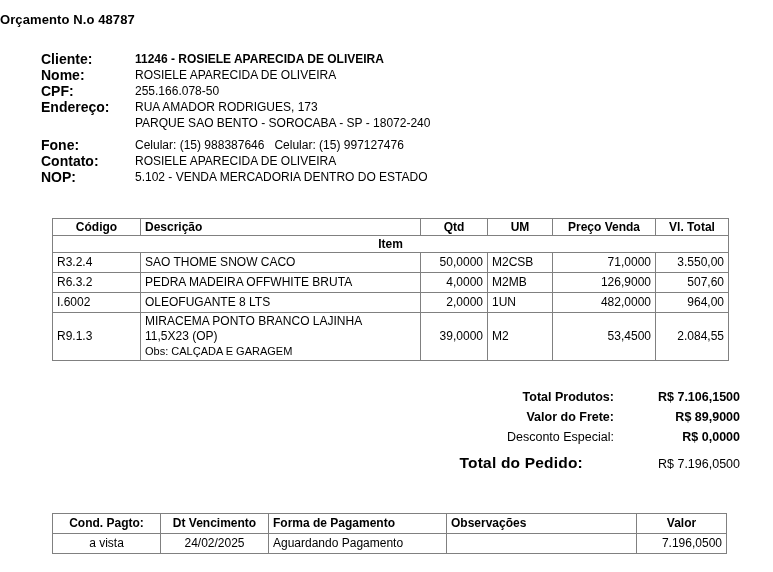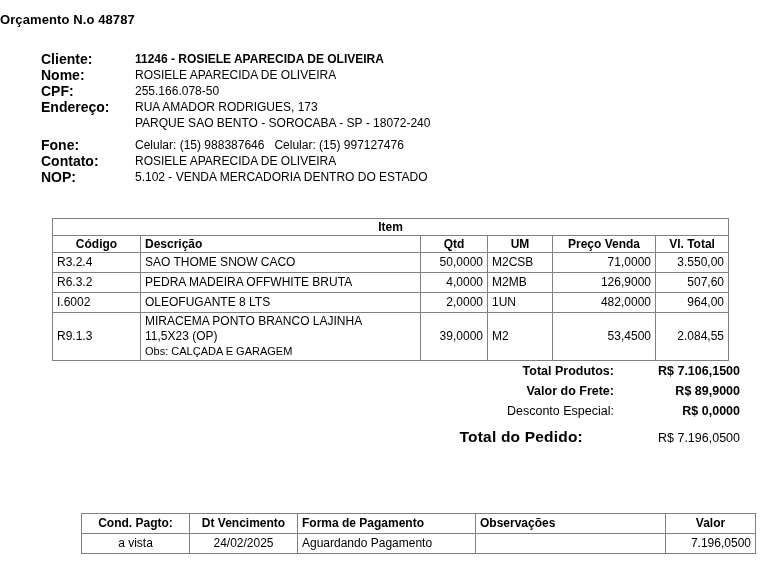--- a/index.html
+++ b/index.html
@@ -90,20 +90,21 @@
   .cell-left   { text-align: left; }
 
   .item-row td { height: 17px; line-height: 15px; }
   .item-row-tall td { height: 44px; line-height: 15px; }
 
   .desc-main { font-size: 12px; }
   .desc-obs  { font-size: 11px; }
 
   
   .totals-block {
+    margin-top: 26px;
     padding-right: 33px;
     display: flex;
     flex-direction: column;
     align-items: flex-end;
   }
   .total-row {
     display: flex;
     align-items: baseline;
     justify-content: flex-end;
     line-height: 20px;
@@ -132,21 +133,21 @@
     font-weight: normal;
     width: 118px;
   }
 
   
   .payment-wrap {
     position: absolute;
     left: 52px;
     top: 513px;
   }
-  .payment-table { width: 652px; margin-left: 29px; }
+  .payment-table { width: 652px; }
   .p-cond   { width: 108px; }
   .p-venc   { width: 108px; }
   .p-forma  { width: 178px; }
   .p-obs    { width: 190px; }
   .p-valor  { width: 90px; }
   .payment-table td { height: 17px; line-height: 15px; }
 </style>
 </head>
 <body>
 
@@ -203,29 +204,29 @@
     <colgroup>
       <col class="c-codigo">
         <col class="c-desc">
         <col class="c-qtd">
       <col class="c-um">
         <col class="c-preco">
         <col class="c-total">
     </colgroup>
     <tbody>
       <tr>
-        <td class="th-cell" colspan="6">Item</td>
-      </tr>
-      <tr>
         <td class="th-cell">Código</td>
         <td class="th-cell cell-left">Descrição</td>
         <td class="th-cell">Qtd</td>
         <td class="th-cell">UM</td>
         <td class="th-cell">Preço Venda</td>
         <td class="th-cell">Vl. Total</td>
+      </tr>
+      <tr>
+        <td class="th-cell" colspan="6">Item</td>
       </tr>
 
       <tr class="item-row">
         <td class="cell-left">R3.2.4</td>
         <td class="cell-left desc-main">SAO THOME SNOW CACO</td>
         <td class="cell-right">50,0000</td>
         <td class="cell-left">M2CSB</td>
         <td class="cell-right">71,0000</td>
         <td class="cell-right">3.550,00</td>
       </tr>

